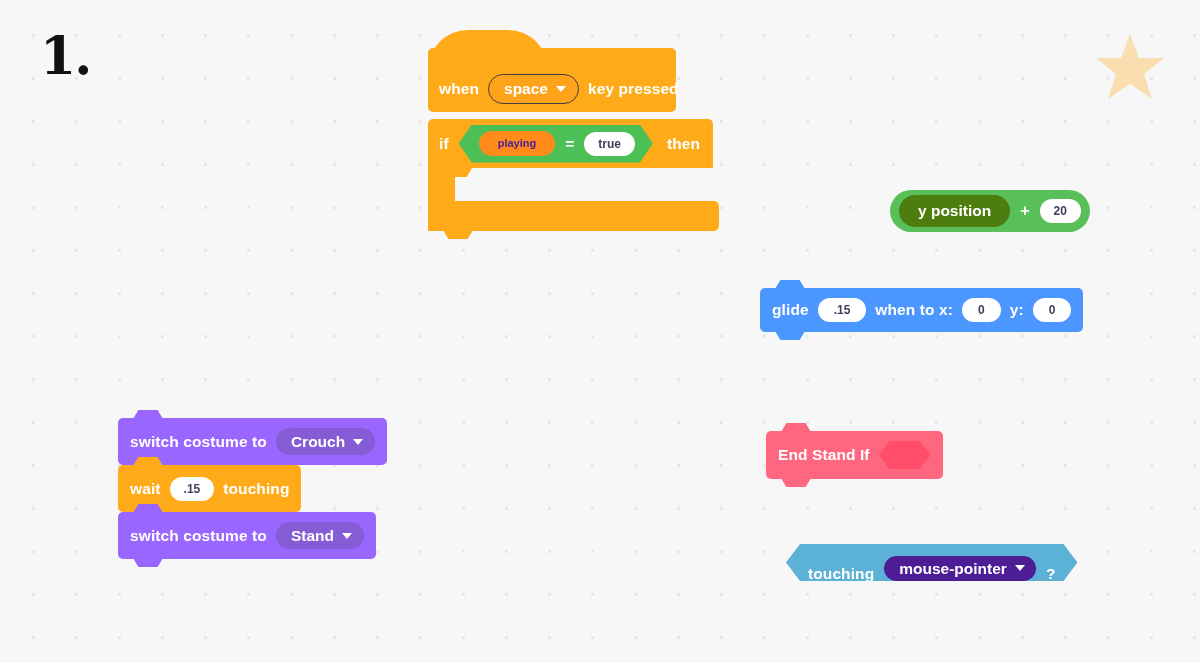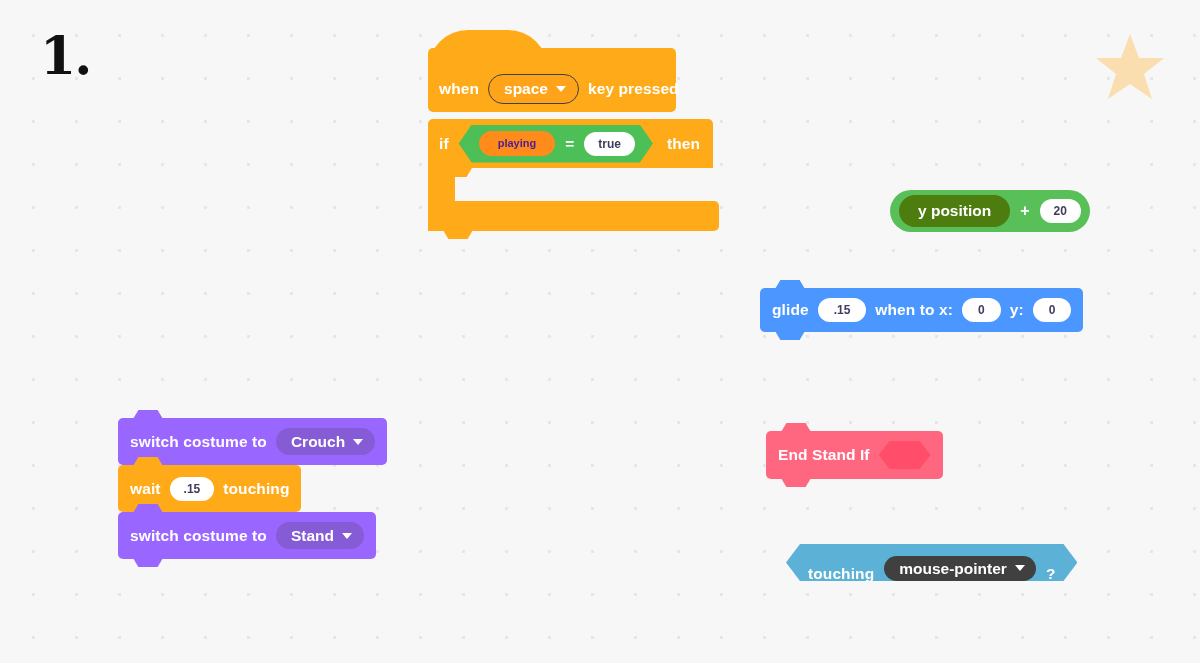--- a/index.html
+++ b/index.html
@@ -262,21 +262,21 @@
     position: absolute;
     background: #5cb1d6;
     height: 37px;
     display: flex;
     align-items: flex-end;
     gap: 10px;
     padding: 0 22px;
     box-sizing: border-box;
     clip-path: polygon(14px 0, calc(100% - 14px) 0, 100% 50%, calc(100% - 14px) 100%, 14px 100%, 0 50%);
   }
-  .sense-hex .dropdown { background: #404040; padding: 5px 11px 5px 15px; }
+  .sense-hex .dropdown { background: #4c1d95; padding: 5px 11px 5px 15px; }
 
   
   .looks { background: #9966ff; }
   .looks .dropdown { background: #855cd6; justify-content: space-between; }
   .control { background: #ffab19; text-align: right; }
 </style>
 </head>
 <body>
 
 <div class="canvas">

